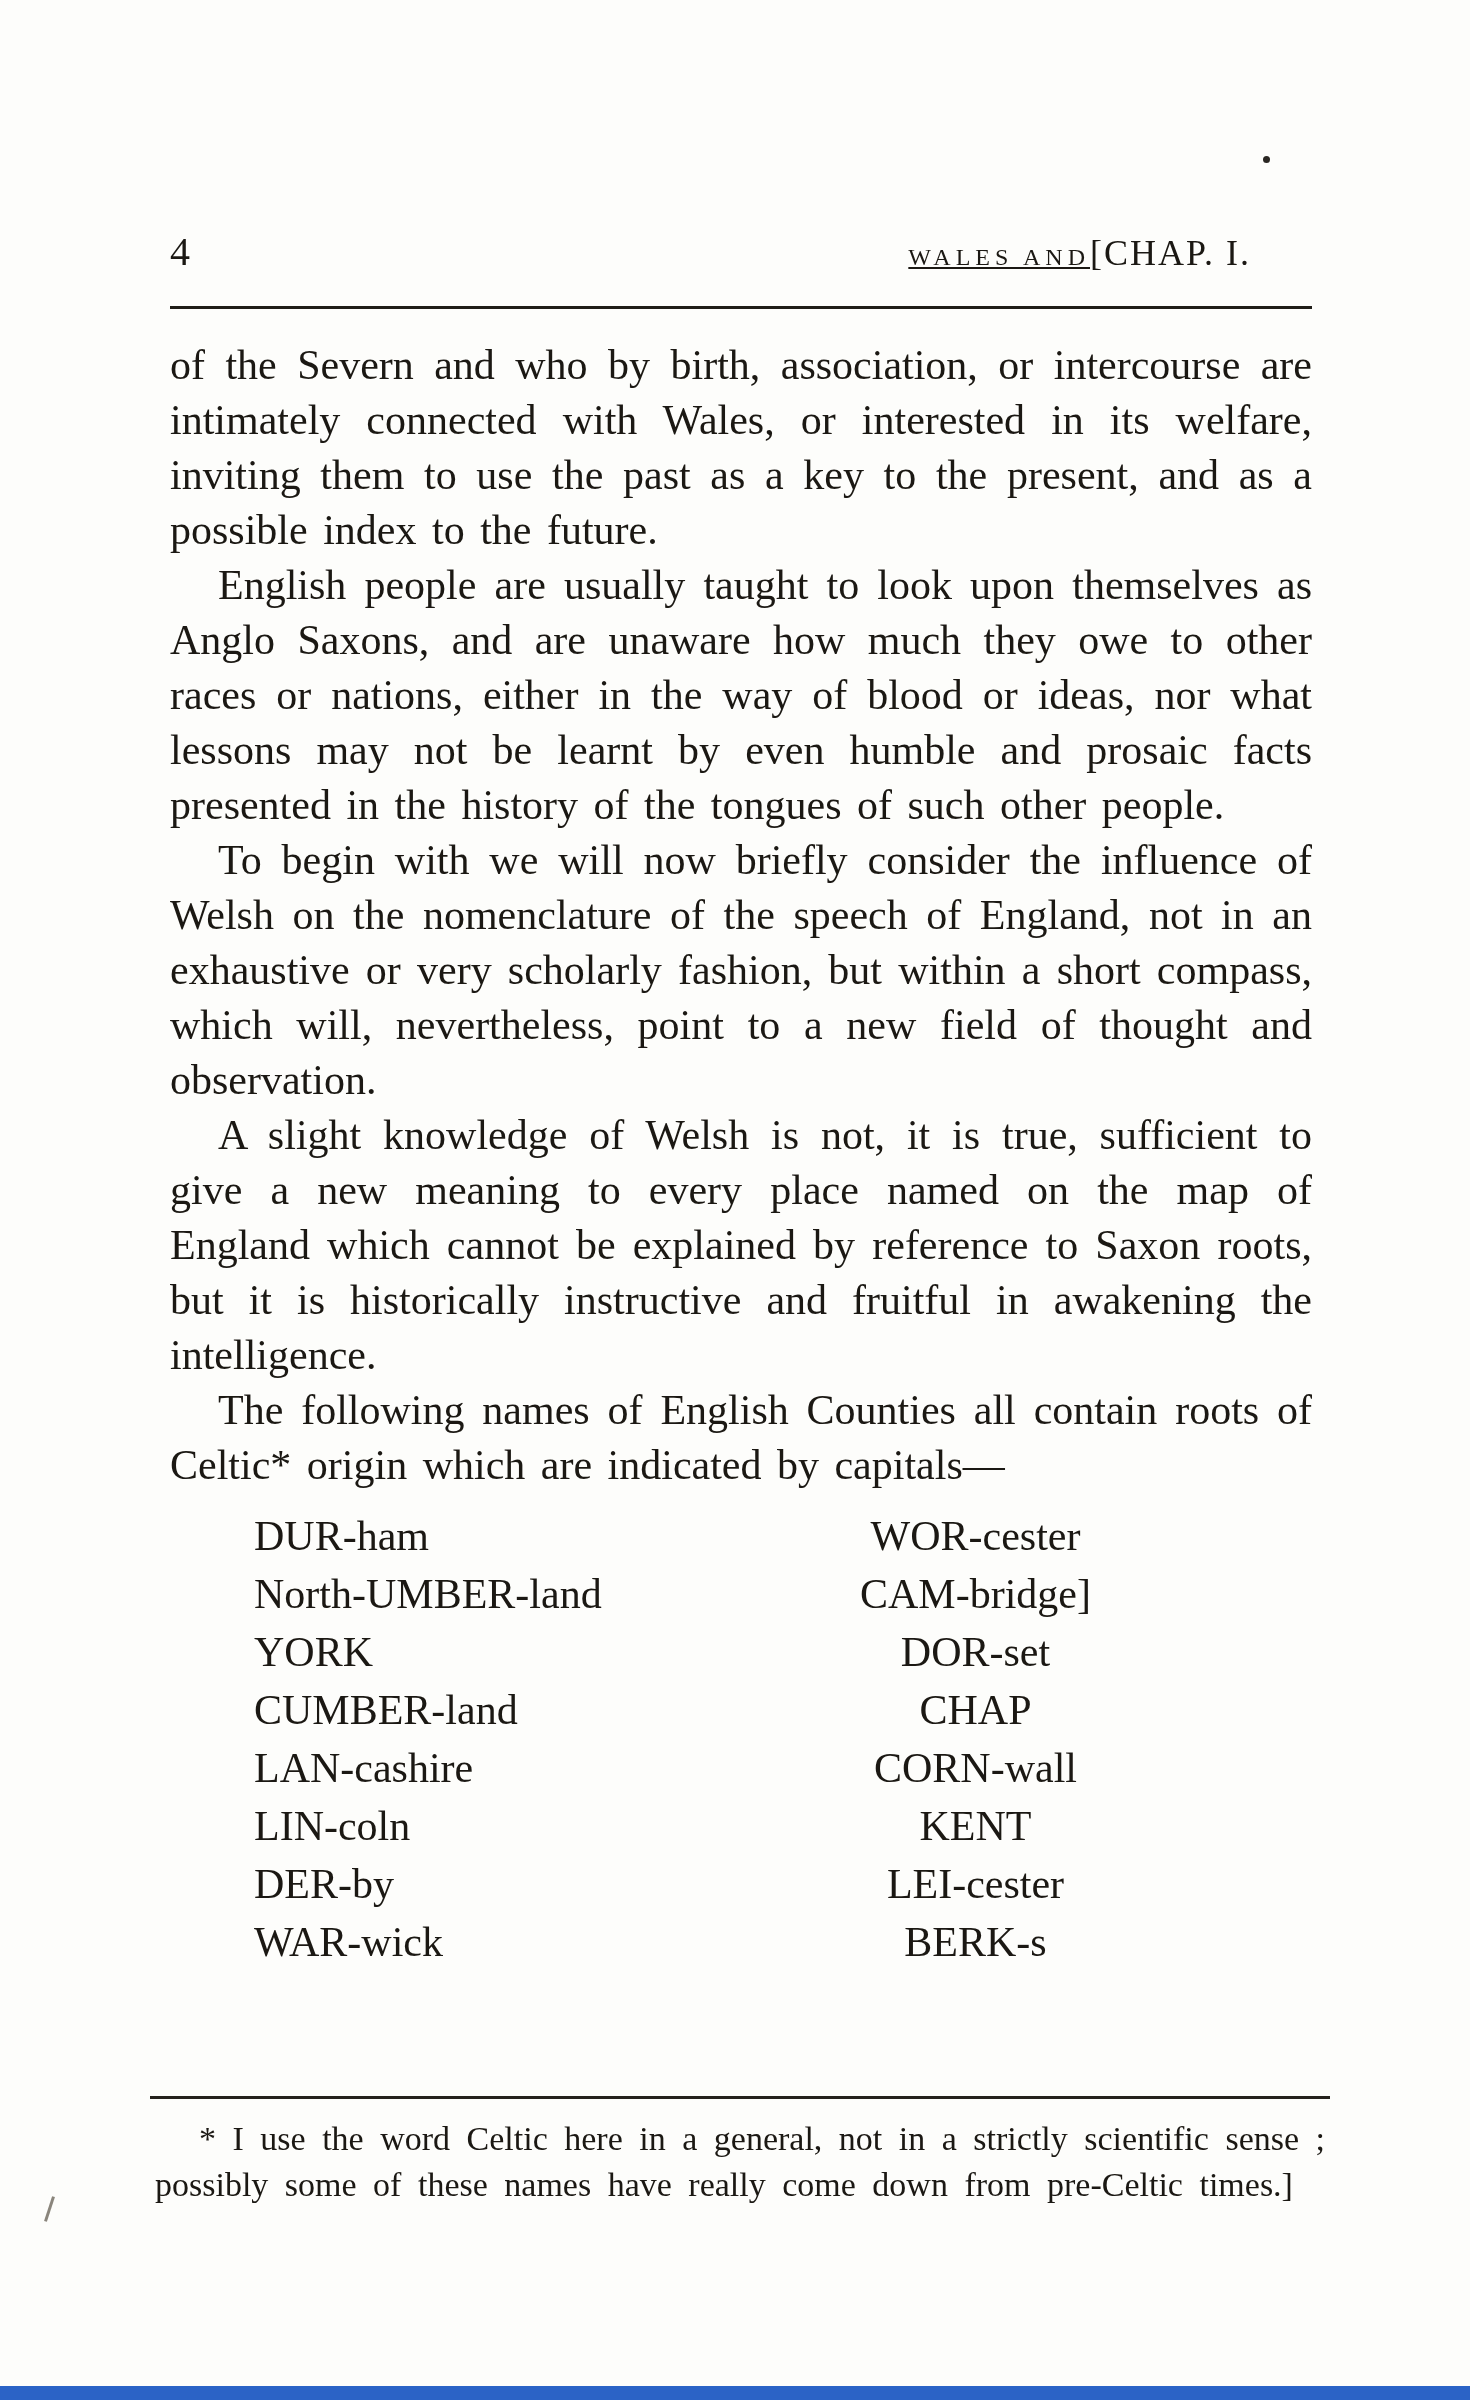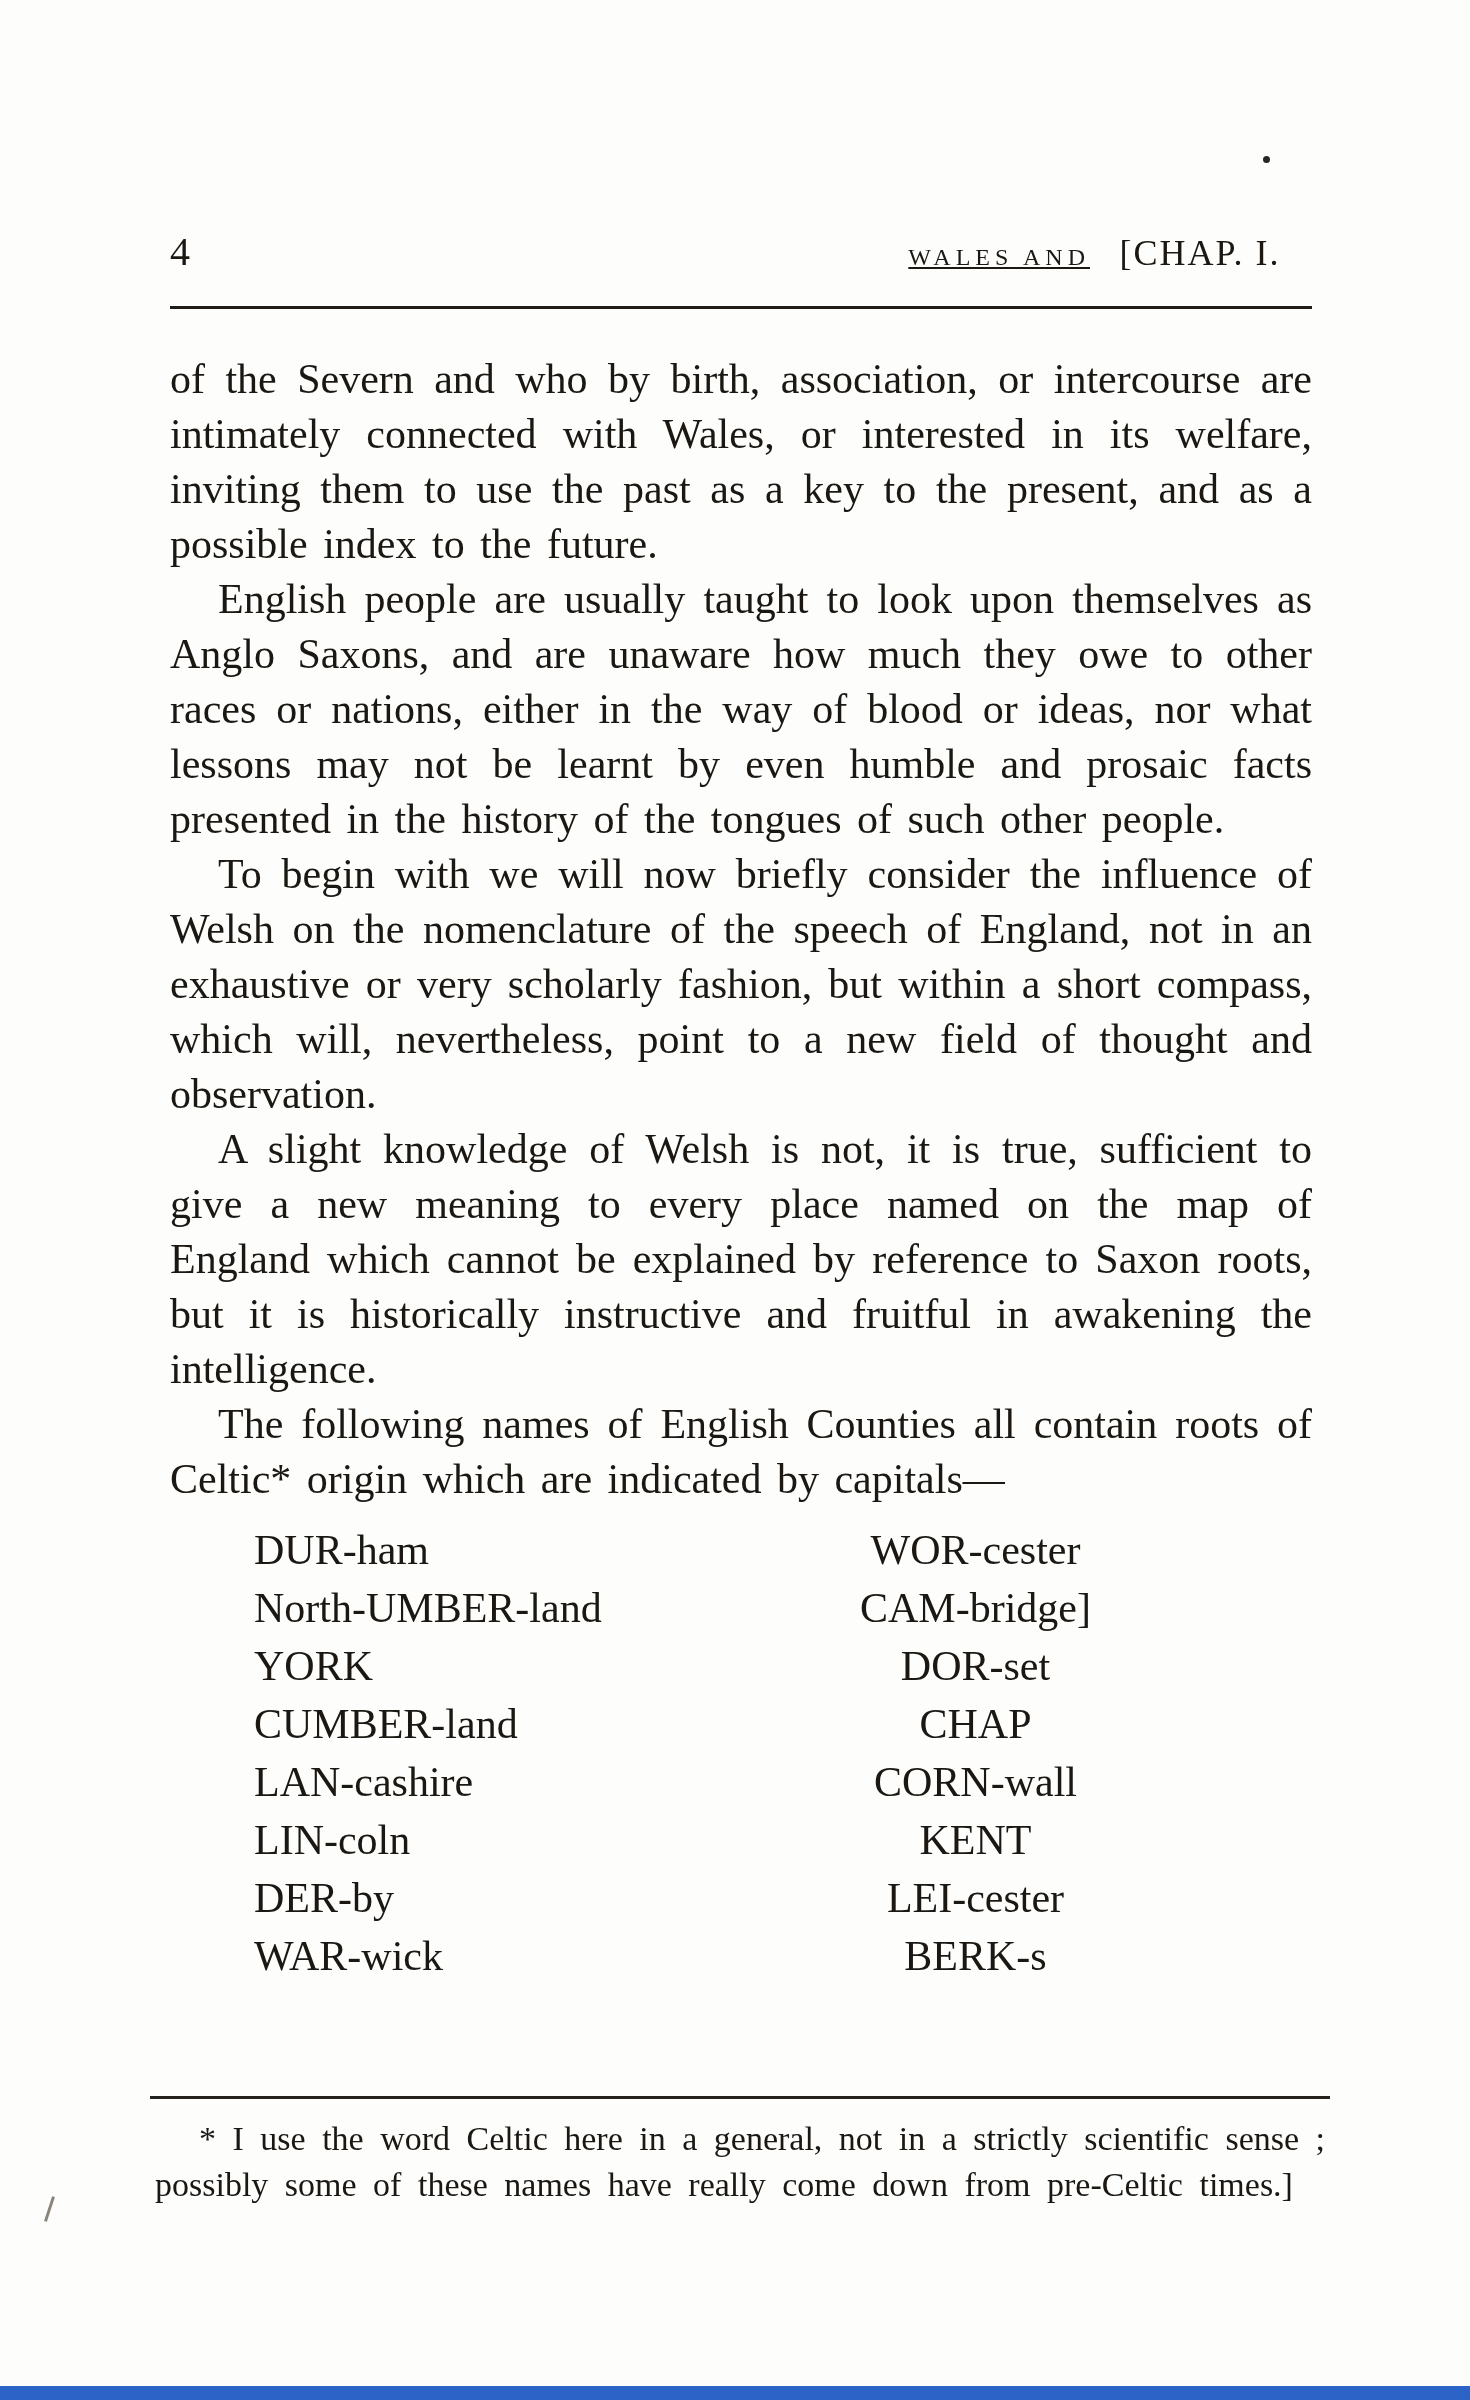--- a/index.html
+++ b/index.html
@@ -32,35 +32,35 @@
   }
   .running-title {
     flex: 1;
     text-align: right;
     letter-spacing: 5px;
     font-size: 24px;
     text-decoration: underline;
   }
   .chapter-label {
     width: 220px;
-    text-align: center;
+    text-align: left;
     letter-spacing: 2px;
     font-size: 36px;
   }
   .header-rule {
     position: absolute;
     top: 306px;
     left: 170px;
     width: 1142px;
     height: 3px;
     background: #201d18;
   }
   .text-block {
     position: absolute;
-    top: 352px;
+    top: 338px;
     left: 170px;
     width: 1142px;
     font-size: 42px;
     line-height: 55px;
   }
   .para {
     margin: 0;
     text-align: justify;
     text-indent: 48px;
     word-spacing: 5px;

